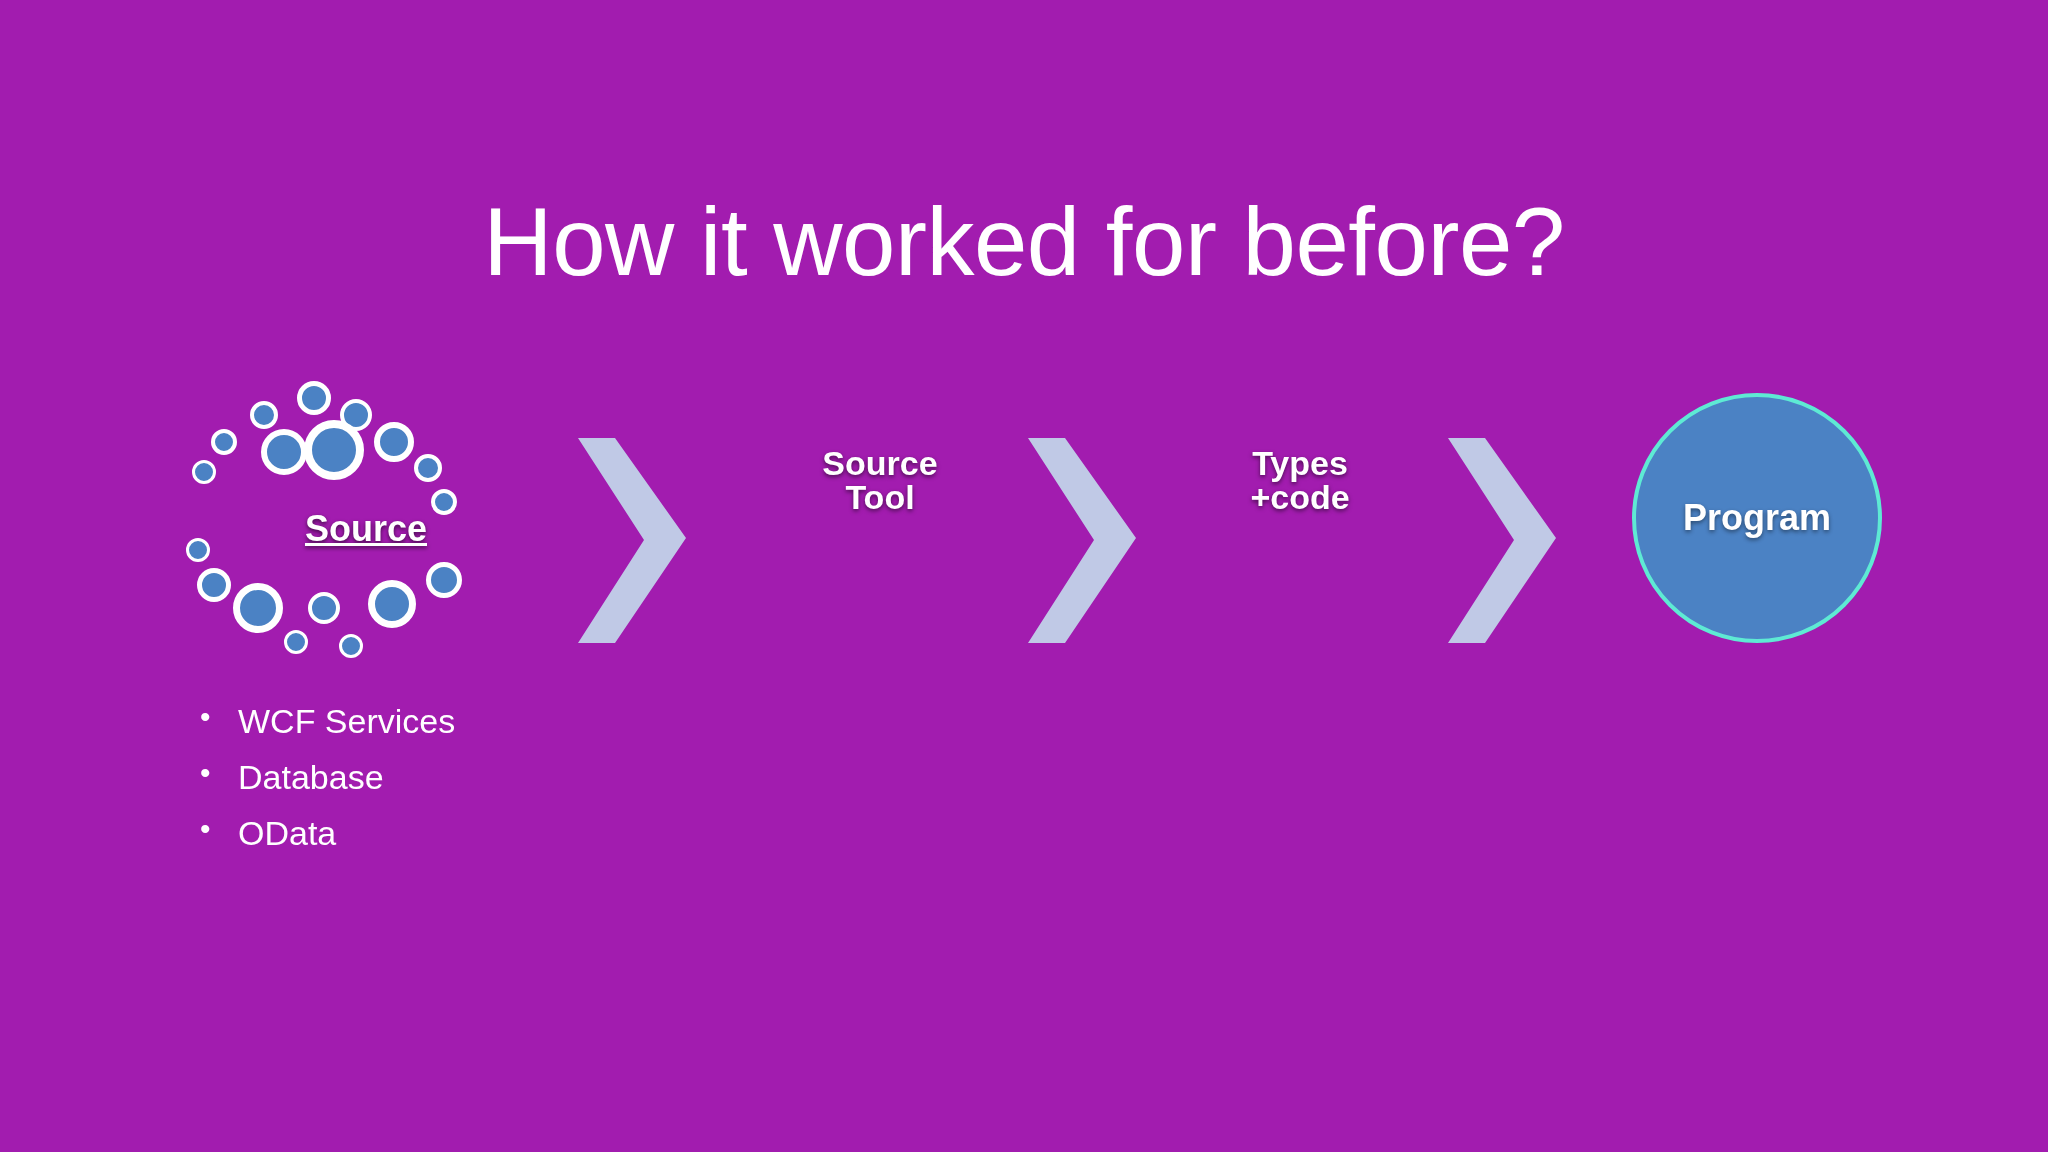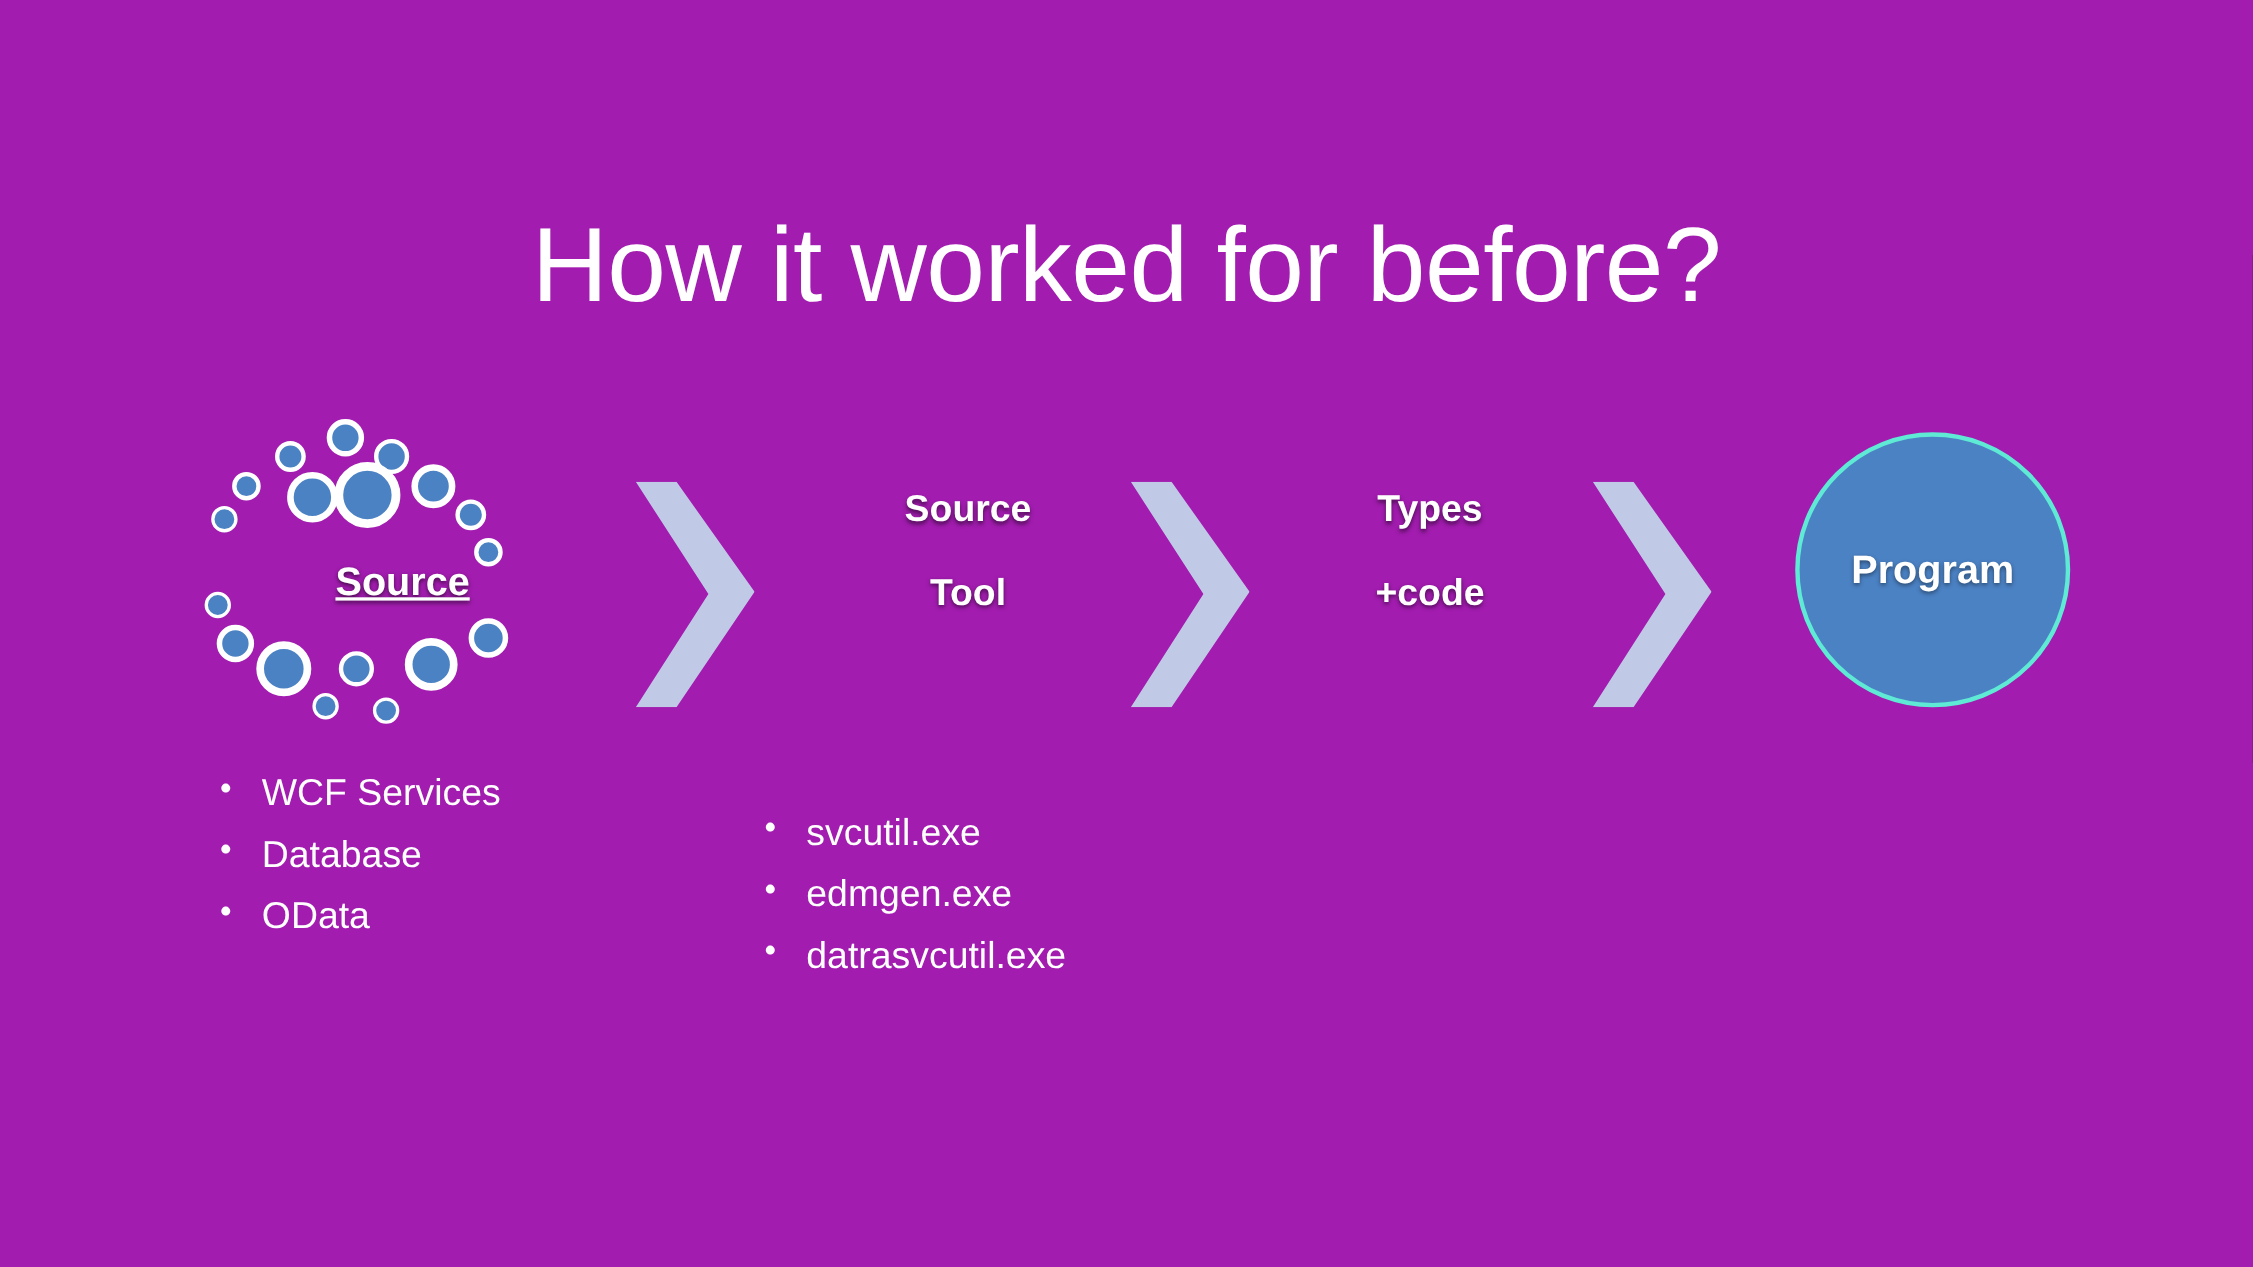--- a/index.html
+++ b/index.html
@@ -96,21 +96,21 @@
   .stage-text {
     position: absolute;
     top: 66px;
     text-align: center;
     font-size: 34px;
     font-weight: 700;
     line-height: 1.0;
     color: #ffffff;
     text-shadow: 0 2px 4px rgba(0,0,0,.55);
   }
-  .stage-text .line-2 { display: block; margin-top: 42px; }
+  .stage-text .line-2 { display: block; }
   #codegen-node { left: 730px; width: 300px; }
   #types-node   { left: 1170px; width: 260px; }
 
   
   #program-node {
     position: absolute;
     left: 1632px;
     top: 13px;
     width: 250px;
     height: 250px;
@@ -223,19 +223,14 @@
     </div>
 
   </div>
 
   <ul class="bullet-list" id="source-bullets">
       <li>WCF Services</li>
       <li>Database</li>
       <li>OData</li>
     </ul>
 
-  <ul class="bullet-list" id="tool-bullets">
-      <li>svcutil.exe</li>
-      <li>edmgen.exe</li>
-      <li>datrasvcutil.exe</li>
-    </ul>
 
 </div>
 
 </body></html>

